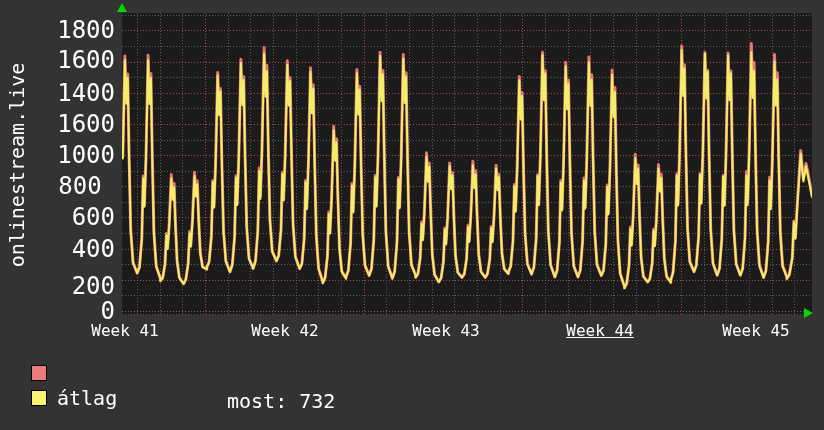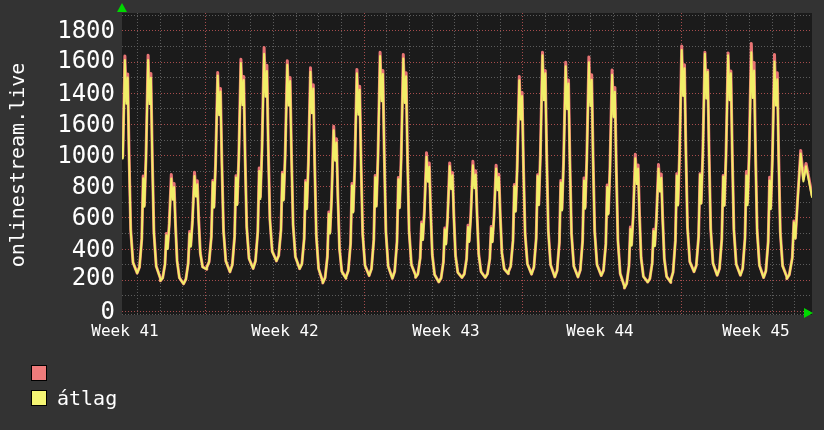--- a/index.html
+++ b/index.html
@@ -88,36 +88,39 @@
         <path d="M0.8 143.4L2.9 43.1L4.3 87.6L5.7 60.9L7.1 143.1L8.7 216.3L11.0 249.4L15.2 260.1L15.2 260.0L17.5 253.9L19.8 225.4L21.2 163.1L22.4 192.3L24.0 143.2L26.1 42.3L27.5 87.3L28.9 60.4L30.3 143.9L31.9 218.7L34.2 253.1L38.4 265.4L38.4 267.8L40.7 264.8L43.0 250.9L44.4 220.5L45.6 234.8L47.2 210.9L49.3 161.6L50.7 183.6L52.1 170.4L53.5 211.3L55.1 247.9L57.4 264.7L61.6 270.8L61.6 270.8L63.9 266.0L66.2 250.1L67.6 218.6L68.8 232.4L70.4 207.9L72.5 159.2L73.9 180.4L75.3 167.7L76.7 206.1L78.3 239.7L80.6 253.8L84.8 256.3L84.8 254.3L87.1 248.8L89.4 223.2L90.8 167.5L92.0 193.6L93.6 149.7L95.7 59.5L97.1 99.7L98.5 75.6L99.9 150.3L101.5 217.1L103.8 247.9L108.0 258.9L108.0 258.6L110.3 251.8L112.6 223.4L114.0 162.8L115.2 190.8L116.8 143.2L118.9 46.2L120.3 89.2L121.7 63.4L123.1 142.8L124.7 213.5L127.0 245.4L131.2 255.5L131.2 255.3L133.5 247.8L135.8 218.0L137.2 155.1L138.4 183.8L140.0 134.6L142.1 34.5L143.5 78.8L144.9 52.2L146.3 133.6L147.9 205.9L150.2 238.1L154.4 247.7L154.4 247.9L156.7 242.5L159.0 216.5L160.4 159.2L161.6 186.2L163.2 141.0L165.3 47.8L166.7 89.5L168.1 64.5L169.5 142.0L171.1 211.5L173.4 243.7L177.6 255.6L177.6 255.7L179.9 250.8L182.2 225.1L183.6 167.4L184.8 194.9L186.4 149.3L188.5 54.8L189.9 97.2L191.3 71.8L192.7 150.9L194.3 222.1L196.6 255.6L200.8 268.7L200.8 269.9L203.1 264.6L205.4 243.5L206.8 198.9L208.0 219.4L209.6 184.4L211.7 113.3L213.1 144.7L214.5 125.8L215.9 183.8L217.5 235.3L219.8 258.3L224.0 265.3L224.0 264.1L226.3 257.6L228.6 230.0L230.0 170.6L231.2 198.1L232.8 151.5L234.9 56.4L236.3 98.6L237.7 73.2L239.1 151.3L240.7 220.9L243.0 252.3L247.2 262.6L247.2 262.3L249.5 255.7L251.8 226.4L253.2 162.6L254.4 192.4L256.0 142.2L258.1 39.2L259.5 85.1L260.9 57.6L262.3 142.5L263.9 218.5L266.2 253.3L270.4 265.3L270.4 265.4L272.7 258.2L275.0 228.3L276.4 164.4L277.6 193.9L279.2 143.8L281.3 41.5L282.7 86.9L284.1 59.7L285.5 143.4L287.1 217.9L289.4 251.6L293.6 262.3L293.6 264.3L295.9 260.9L298.2 244.7L299.6 209.0L300.8 225.9L302.4 197.7L304.5 139.8L305.9 165.7L307.3 150.1L308.7 198.3L310.3 241.5L312.6 261.5L316.8 268.9L316.8 269.1L319.1 265.0L321.4 248.8L322.8 214.9L324.0 230.4L325.6 203.8L327.7 149.9L329.1 173.7L330.5 159.4L331.9 203.2L333.5 242.1L335.8 259.4L340.0 264.5L340.0 264.5L342.3 260.9L344.6 245.5L346.0 212.3L347.2 227.7L348.8 201.7L350.9 148.3L352.3 172.0L353.7 157.8L355.1 201.7L356.7 240.8L359.0 258.5L363.2 264.5L363.2 264.5L365.5 260.7L367.8 245.6L369.2 213.6L370.4 228.2L372.0 203.1L374.1 152.2L375.5 174.7L376.9 161.2L378.3 202.7L379.9 239.4L382.2 255.8L386.4 260.7L386.4 258.9L388.7 253.2L391.0 227.4L392.4 171.5L393.6 197.6L395.2 153.6L397.3 63.4L398.7 103.5L400.1 79.4L401.5 153.9L403.1 220.3L405.4 250.7L409.6 261.2L409.6 260.7L411.9 254.3L414.2 225.1L415.6 161.7L416.8 191.3L418.4 141.5L420.5 39.2L421.9 84.7L423.3 57.4L424.7 141.8L426.3 217.3L428.6 251.8L432.8 263.8L432.8 264.0L435.1 257.4L437.4 229.0L438.8 167.6L440.0 196.1L441.6 147.9L443.7 49.3L445.1 93.1L446.5 66.9L447.9 147.9L449.5 220.2L451.8 253.0L456.0 264.0L456.0 263.9L458.3 257.0L460.6 227.7L462.0 164.9L463.2 194.0L464.8 144.6L466.9 43.9L468.3 88.6L469.7 61.8L471.1 144.5L472.7 218.1L475.0 251.5L479.2 262.4L479.2 262.6L481.5 257.4L483.8 230.9L485.2 171.9L486.4 199.9L488.0 153.4L490.1 57.1L491.5 100.2L492.9 74.4L494.3 154.7L495.9 226.8L498.2 260.5L502.4 273.3L502.4 275.0L504.7 270.3L507.0 252.2L508.4 214.1L509.6 231.4L511.2 201.6L513.3 141.3L514.7 167.9L516.1 151.9L517.5 200.9L519.1 244.2L521.4 263.4L525.6 268.9L525.6 269.1L527.9 265.5L530.2 249.9L531.6 216.3L532.8 231.9L534.4 205.5L536.5 151.5L537.9 175.5L539.3 161.1L540.7 205.6L542.3 245.3L544.6 263.3L548.8 269.4L548.8 267.0L551.1 259.1L553.4 227.4L554.8 160.7L556.0 191.2L557.6 139.0L559.7 33.0L561.1 79.8L562.5 51.7L563.9 137.9L565.5 214.4L567.8 248.6L572.0 258.6L572.0 258.8L574.3 252.4L576.6 223.5L578.0 160.7L579.2 190.0L580.8 140.6L582.9 39.2L584.3 84.4L585.7 57.3L587.1 141.1L588.7 216.0L591.0 250.3L595.2 262.3L595.2 262.3L597.5 255.5L599.8 226.0L601.2 162.5L602.4 192.0L604.0 142.1L606.1 40.0L607.5 85.4L608.9 58.1L610.3 142.1L611.9 216.9L614.2 250.9L618.4 262.3L618.4 262.1L620.7 255.2L623.0 224.7L624.4 158.5L625.6 189.4L627.2 137.3L629.3 30.6L630.7 78.1L632.1 49.6L633.5 137.6L635.1 216.2L637.4 252.1L641.6 264.4L641.6 264.6L643.9 257.7L646.2 228.1L647.6 164.3L648.8 193.9L650.4 143.8L652.5 41.5L653.9 87.0L655.3 59.7L656.7 143.7L658.3 218.6L660.6 252.6L664.8 263.8L664.8 265.8L667.3 261.7L670.3 244.5L671.9 207.9L673.4 224.8L675.4 189.5L678.7 137.4L681.4 166.0L684.0 150.4L687.0 165.9L690.0 182.1" fill="none" stroke="#e87474" stroke-width="3" stroke-linejoin="round" stroke-linecap="round"></path>
         <path d="M0.8 145.5L2.9 47.0L4.3 90.7L5.7 64.5L7.1 145.2L8.7 217.1L11.0 249.6L15.2 260.1L15.2 260.1L17.5 254.1L19.8 226.2L21.2 165.2L22.4 193.8L24.0 145.8L26.1 47.0L27.5 91.1L28.9 64.7L30.3 146.5L31.9 219.7L34.2 253.4L38.4 265.5L38.4 267.8L40.7 265.0L43.0 251.6L44.4 222.3L45.6 236.1L47.2 213.0L49.3 165.5L50.7 186.7L52.1 174.0L53.5 213.4L55.1 248.7L57.4 265.0L61.6 270.9L61.6 270.9L63.9 266.2L66.2 250.8L67.6 220.4L68.8 233.7L70.4 210.1L72.5 163.1L73.9 183.6L75.3 171.2L76.7 208.3L78.3 240.6L80.6 254.1L84.8 256.3L84.8 254.3L87.1 248.9L89.4 223.8L90.8 168.9L92.0 194.7L93.6 151.4L95.7 62.6L97.1 102.2L98.5 78.5L99.9 152.0L101.5 217.8L103.8 248.1L108.0 258.9L108.0 258.7L110.3 252.0L112.6 224.1L114.0 164.6L115.2 192.0L116.8 145.3L118.9 50.1L120.3 92.3L121.7 67.0L123.1 145.0L124.7 214.4L127.0 245.6L131.2 255.6L131.2 255.4L133.5 248.1L135.8 219.1L137.2 158.0L138.4 185.9L140.0 138.0L142.1 40.8L143.5 83.7L144.9 57.9L146.3 137.1L147.9 207.2L150.2 238.5L154.4 247.8L154.4 248.0L156.7 242.7L159.0 217.2L160.4 161.0L161.6 187.5L163.2 143.2L165.3 51.7L166.7 92.6L168.1 68.1L169.5 144.1L171.1 212.3L173.4 243.9L177.6 255.6L177.6 255.8L179.9 251.0L182.2 225.8L183.6 169.2L184.8 196.2L186.4 151.5L188.5 58.7L189.9 100.3L191.3 75.4L192.7 153.1L194.3 223.0L196.6 255.8L200.8 268.8L200.8 269.9L203.1 264.8L205.4 244.2L206.8 200.7L208.0 220.6L209.6 186.5L211.7 117.2L213.1 147.8L214.5 129.4L215.9 185.9L217.5 236.1L219.8 258.6L224.0 265.4L224.0 264.2L226.3 257.8L228.6 230.7L230.0 172.4L231.2 199.4L232.8 153.6L234.9 60.3L236.3 101.7L237.7 76.8L239.1 153.5L240.7 221.7L243.0 252.6L247.2 262.7L247.2 262.3L249.5 255.9L251.8 227.1L253.2 164.3L254.4 193.6L256.0 144.3L258.1 43.1L259.5 88.2L260.9 61.1L262.3 144.7L263.9 219.4L266.2 253.5L270.4 265.4L270.4 265.4L272.7 258.4L275.0 229.0L276.4 166.2L277.6 195.2L279.2 145.9L281.3 45.4L282.7 90.0L284.1 63.3L285.5 145.6L287.1 218.8L289.4 251.8L293.6 262.4L293.6 264.4L295.9 261.1L298.2 245.4L299.6 210.8L300.8 227.1L302.4 199.9L304.5 143.7L305.9 168.8L307.3 153.7L308.7 200.4L310.3 242.4L312.6 261.8L316.8 268.9L316.8 269.1L319.1 265.1L321.4 249.4L322.8 216.3L324.0 231.4L325.6 205.5L327.7 153.0L329.1 176.2L330.5 162.3L331.9 205.0L333.5 242.8L335.8 259.6L340.0 264.5L340.0 264.5L342.3 261.1L344.6 246.2L346.0 214.1L347.2 229.0L348.8 203.8L350.9 152.2L352.3 175.2L353.7 161.4L355.1 203.8L356.7 241.6L359.0 258.8L363.2 264.5L363.2 264.6L365.5 260.9L367.8 246.1L369.2 215.0L370.4 229.2L372.0 204.8L374.1 155.4L375.5 177.2L376.9 164.1L378.3 204.4L379.9 240.1L382.2 256.0L386.4 260.8L386.4 259.0L388.7 253.4L391.0 228.1L392.4 173.2L393.6 198.8L395.2 155.7L397.3 67.3L398.7 106.6L400.1 83.0L401.5 156.0L403.1 221.2L405.4 251.0L409.6 261.3L409.6 260.8L411.9 254.4L414.2 225.6L415.6 163.1L416.8 192.3L418.4 143.2L420.5 42.3L421.9 87.2L423.3 60.3L424.7 143.6L426.3 218.0L428.6 252.0L432.8 263.9L432.8 264.1L435.1 257.6L437.4 229.7L438.8 169.4L440.0 197.4L441.6 150.1L443.7 53.2L445.1 96.3L446.5 70.4L447.9 150.1L449.5 221.0L451.8 253.3L456.0 264.1L456.0 264.0L458.3 257.3L460.6 228.7L462.0 167.4L463.2 195.8L464.8 147.6L466.9 49.3L468.3 93.0L469.7 66.8L471.1 147.5L472.7 219.3L475.0 251.9L479.2 262.5L479.2 262.7L481.5 257.6L483.8 231.7L485.2 174.0L486.4 201.4L488.0 155.9L490.1 61.8L491.5 104.0L492.9 78.7L494.3 157.3L495.9 227.8L498.2 260.8L502.4 273.4L502.4 275.1L504.7 270.5L507.0 252.9L508.4 215.9L509.6 232.7L511.2 203.8L513.3 145.2L514.7 171.1L516.1 155.5L517.5 203.0L519.1 245.1L521.4 263.7L525.6 269.0L525.6 269.2L527.9 265.7L530.2 250.6L531.6 218.1L532.8 233.2L534.4 207.7L536.5 155.4L537.9 178.6L539.3 164.7L540.7 207.7L542.3 246.1L544.6 263.6L548.8 269.5L548.8 267.1L551.1 259.2L553.4 228.1L554.8 162.5L556.0 192.5L557.6 141.1L559.7 36.9L561.1 82.9L562.5 55.3L563.9 140.1L565.5 215.3L567.8 248.8L572.0 258.7L572.0 258.8L574.3 252.5L576.6 223.8L578.0 161.4L579.2 190.6L580.8 141.5L582.9 40.8L584.3 85.6L585.7 58.7L587.1 141.9L588.7 216.3L591.0 250.4L595.2 262.3L595.2 262.3L597.5 255.6L599.8 226.4L601.2 163.6L602.4 192.7L604.0 143.3L606.1 42.3L607.5 87.2L608.9 60.3L610.3 143.3L611.9 217.4L614.2 251.1L618.4 262.3L618.4 262.3L620.7 255.7L623.0 226.2L624.4 162.4L625.6 192.2L627.2 142.0L629.3 39.2L630.7 85.0L632.1 57.5L633.5 142.3L635.1 218.1L637.4 252.7L641.6 264.6L641.6 264.7L643.9 258.1L646.2 229.3L647.6 167.6L648.8 196.2L650.4 147.7L652.5 48.6L653.9 92.6L655.3 66.2L656.7 147.6L658.3 220.2L660.6 253.1L664.8 264.0L664.8 265.8L667.3 261.8L670.3 245.1L671.9 209.3L673.4 225.8L675.4 191.4L678.7 140.5L681.4 168.4L684.0 153.2L687.0 168.4L690.0 184.1" fill="none" stroke="#f1ee68" stroke-width="2" stroke-linejoin="round" stroke-linecap="round"></path>
       </svg>
   </div>
 
   <div class="arrow-up"></div>
   <div class="arrow-right"></div>
 
   <div id="ylabels">
       <div class="ylab" style="top: 300px;">0</div>
-      <div class="ylab" style="top: 266px;">200</div>
+      <div class="ylab" style="top: 275px;">200</div>
       <div class="ylab" style="top: 237.64px;">400</div>
       <div class="ylab" style="top: 206.46px;">600</div>
-      <div class="ylab" style="top: 175.28px;">800</div>
+      <div class="ylab" style="top: 175.28px; text-align: center;">800</div>
       <div class="ylab" style="top: 144.1px;">1000</div>
       <div class="ylab" style="top: 112.92px;">1600</div>
       <div class="ylab" style="top: 81.74px;">1400</div>
       <div class="ylab" style="top: 49px;">1600</div>
       <div class="ylab" style="top: 19.38px;">1800</div>
     </div>
   <div id="xlabels">
       <div class="xlab" style="left: 125px;">Week 41</div>
       <div class="xlab" style="left: 285px;">Week 42</div>
       <div class="xlab" style="left: 446px;">Week 43</div>
-      <div class="xlab" style="left: 600px;">Week 44</div>
+      <div class="xlab" style="left: 600px; text-decoration: underline;">Week 44</div>
       <div class="xlab" style="left: 756px;">Week 45</div>
     </div>
 
   <div class="swatch" style="top: 365px; background: rgb(238, 123, 123);"></div>
   <div class="swatch" style="top: 390px; background: rgb(245, 245, 115);"></div>
   <div class="leglab" style="top:387px;">átlag</div>
 
+  <div class="stat" style="left:227px;">
+    <span>most:</span><span class="val">732</span>
+  </div>
 
 </div>
 
 </body></html>

